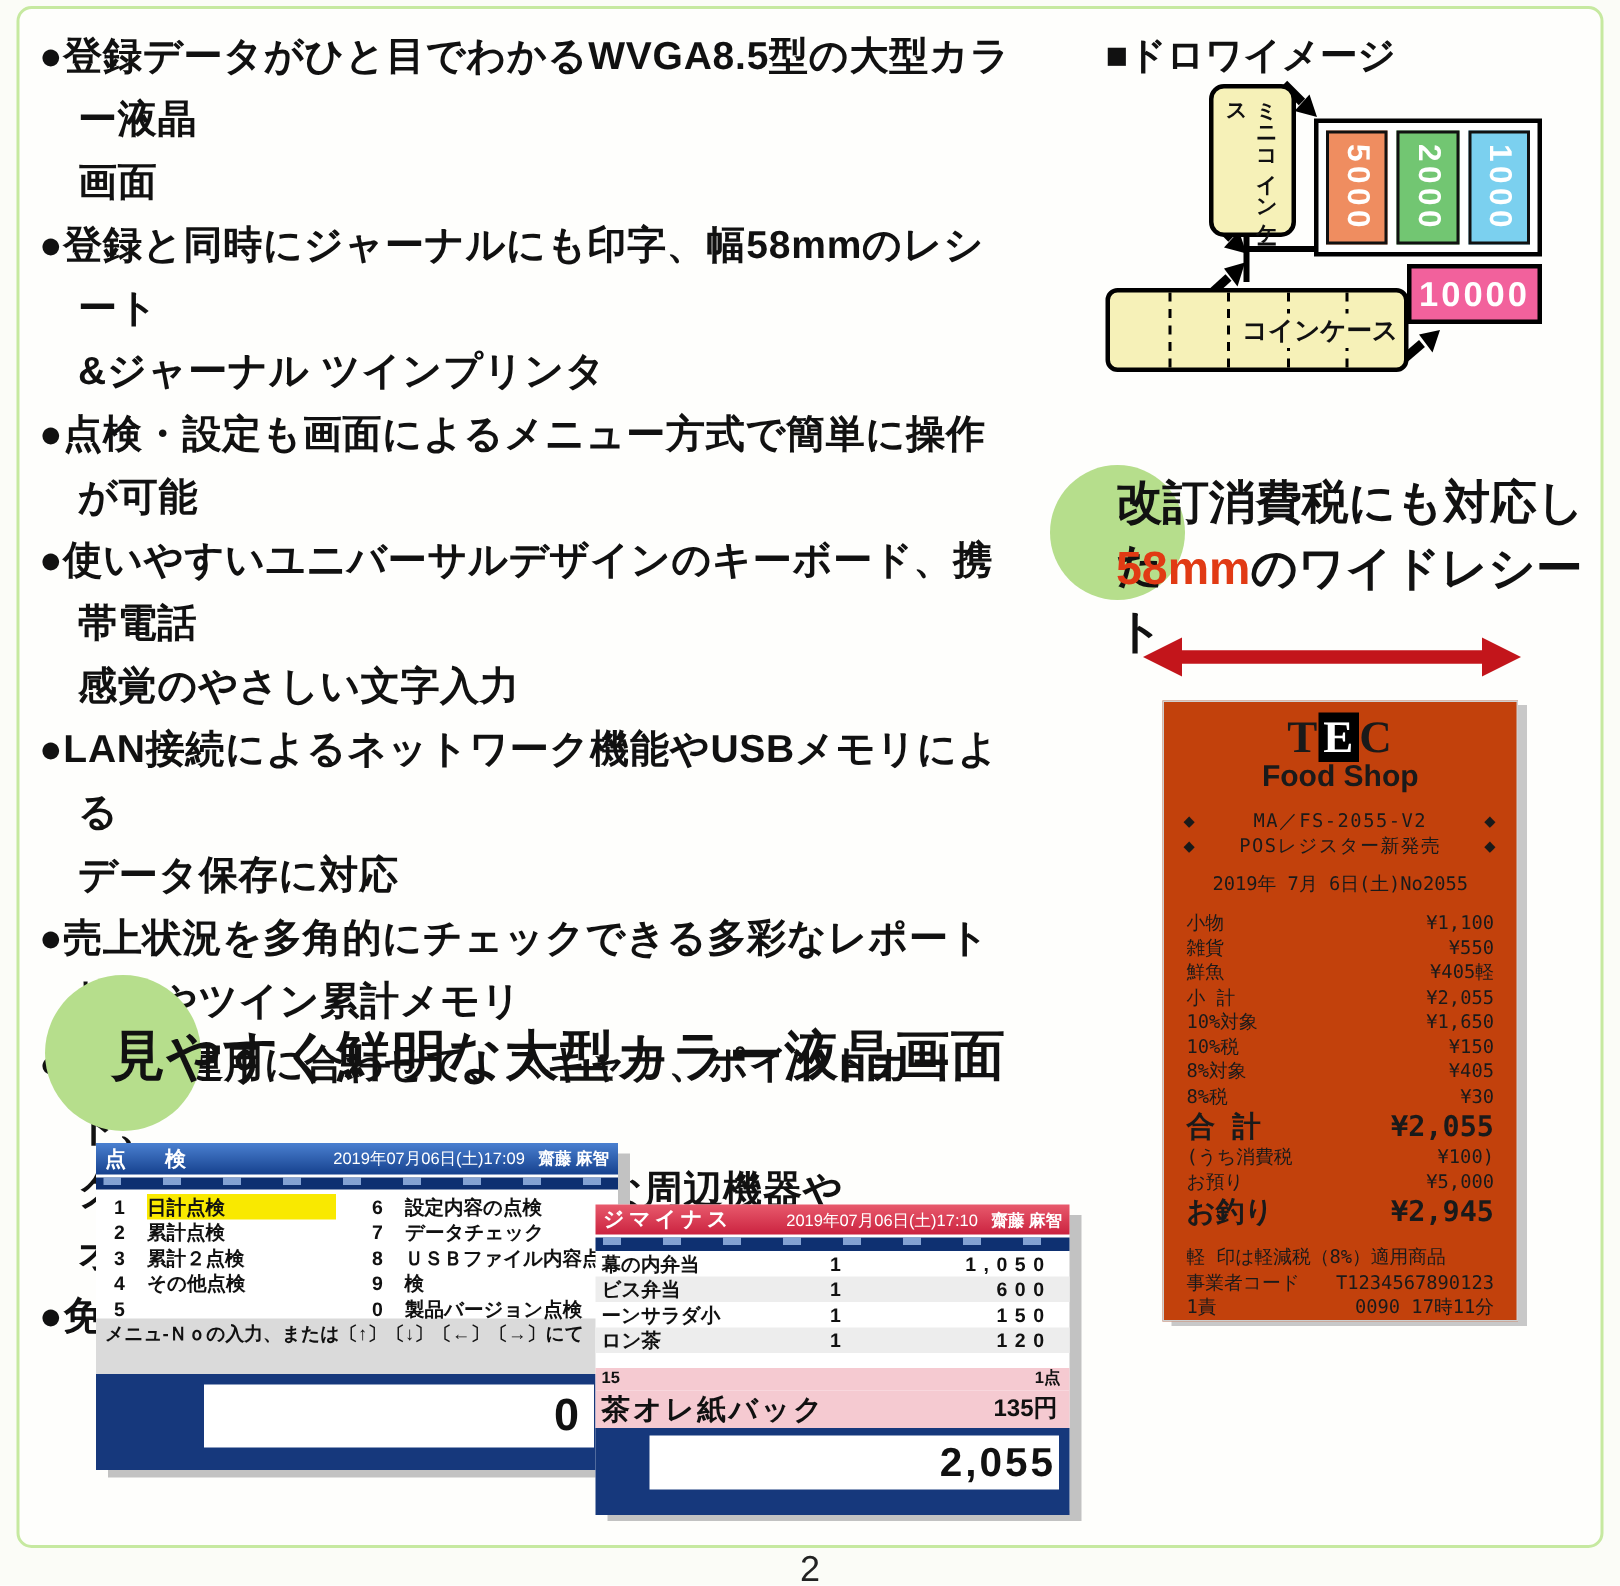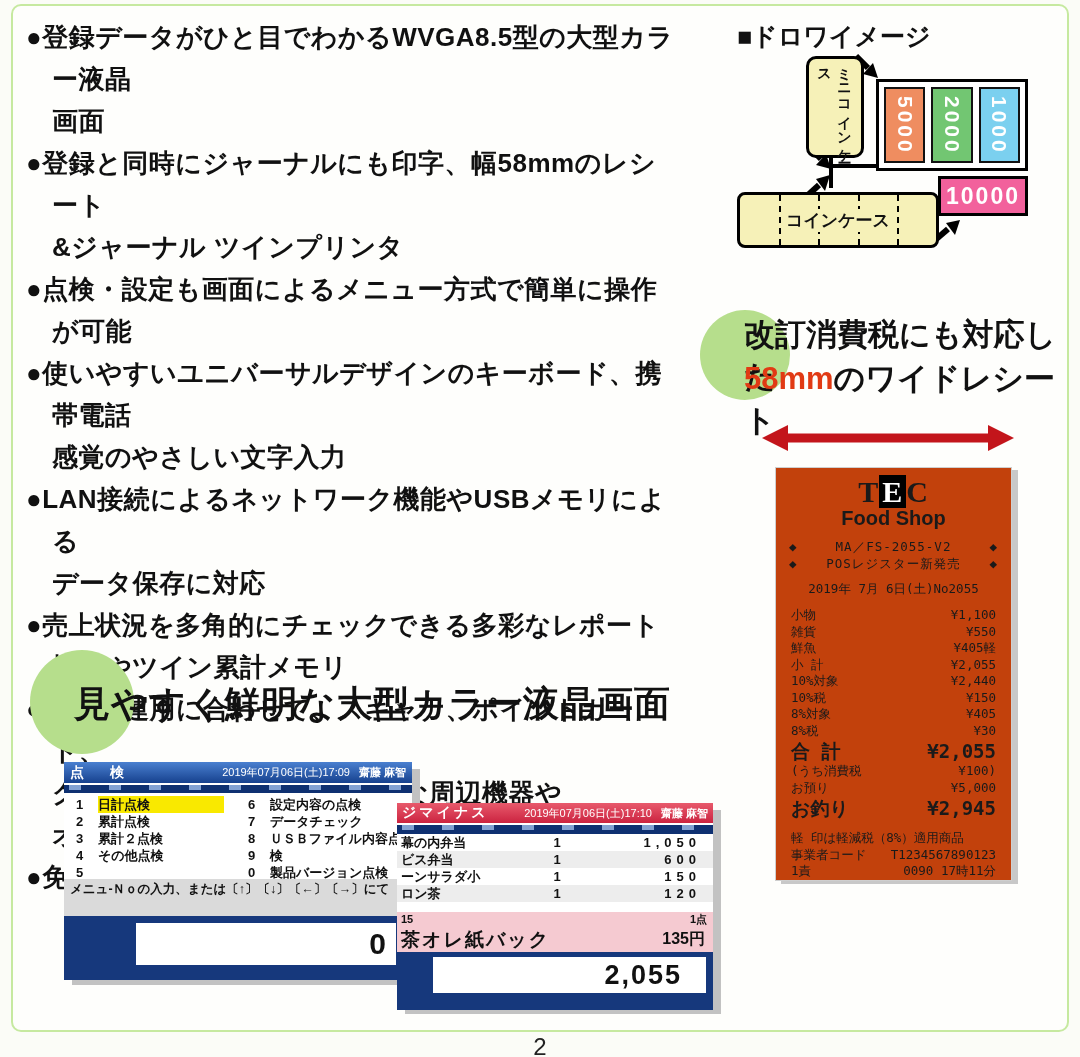--- a/index.html
+++ b/index.html
@@ -21,21 +21,21 @@
         background:#fff;display:flex;gap:6px;padding:5px;box-sizing:border-box;}
   .bill{flex:1;border:2px solid #111;display:flex;align-items:center;justify-content:center;
         color:#fff;font-weight:bold;font-size:21px;writing-mode:vertical-rl;letter-spacing:3px;}
   .bill-5000{background:#ef8d60;}.bill-2000{background:#72c672;}.bill-1000{background:#7bd0ef;}
   .bill-10000{position:absolute;left:938px;top:176px;width:90px;height:40px;background:#f2619c;
         border:3px solid #000;color:#fff;font-weight:bold;font-size:23px;letter-spacing:2px;
         display:flex;align-items:center;justify-content:center;box-sizing:border-box;}
   .coin-case{position:absolute;left:737px;top:192px;width:196px;height:50px;background:#f6f1b8;
         border:3px solid #000;border-radius:8px;}
   .coin-div{position:absolute;top:0;bottom:0;border-left:2px dashed #000;}
-  .coin-label{position:absolute;inset:0;display:flex;align-items:center;justify-content:center;}
+  .coin-label{position:absolute;inset:0;display:flex;align-items:center;justify-content:flex-end;}
   .coin-label span{background:#f6f1b8;padding:0 4px;font-size:17px;font-weight:bold;}
   .drawer-svg{position:absolute;left:700px;top:40px;width:340px;height:210px;}
   
   .tax-circle{position:absolute;left:700px;top:310px;width:90px;height:90px;border-radius:50%;background:#b6de8c;}
   .tax-line1{position:absolute;left:744px;top:314px;font-size:31px;font-weight:bold;}
   .tax-line2{position:absolute;left:744px;top:358px;font-size:31px;font-weight:bold;}
   .red-text{color:#e13a14;}
   .arrow-svg{position:absolute;left:760px;top:420px;width:256px;height:36px;}
   .badge{position:absolute;left:849px;top:399px;width:76px;height:76px;background:#c3151b;border-radius:50%;
         color:#fff;text-align:center;}
@@ -95,21 +95,21 @@
   .s2-qty{width:48px;text-align:center;}
   .s2-amt{flex:1;text-align:right;padding-right:12px;letter-spacing:5px;}
   .s2-gap{height:10px;}
   .s2-status{height:15px;background:#f5cad1;display:flex;justify-content:space-between;
         font-size:11px;font-weight:bold;line-height:15px;padding:0 6px 0 4px;}
   .s2-item{height:25px;background:#f5cad1;display:flex;align-items:center;}
   .s2-item-name{font-size:19px;font-weight:bold;letter-spacing:2px;padding-left:4px;}
   .s2-item-price{margin-left:auto;font-size:16px;font-weight:bold;padding-right:8px;}
   .s2-bottom{height:58px;background:#16387c;position:relative;}
   .s2-input{position:absolute;left:36px;top:5px;right:7px;height:36px;background:#fff;
-        font-size:27px;font-weight:bold;text-align:right;line-height:36px;padding:0 24px;
+        font-size:27px;font-weight:bold;text-align:right;line-height:36px;padding:0 2px;
         letter-spacing:2px;box-sizing:border-box;}
   .page-num{position:absolute;left:0;right:0;top:1033px;text-align:center;font-size:24px;color:#222;}
 </style>
 </head>
 <body>
 
 <div class="page">
   <div class="content-border"></div>
 
   <div class="features">
@@ -196,21 +196,21 @@
     <div class="r-row">
         <span>鮮魚</span>
         <span>¥405軽</span>
       </div>
     <div class="r-row">
         <span>小 計</span>
         <span>¥2,055</span>
       </div>
     <div class="r-row">
         <span>10%対象</span>
-        <span>¥2,440</span>
+        <span>¥1,650</span>
       </div>
     <div class="r-row">
         <span>10%税</span>
         <span>¥150</span>
       </div>
     <div class="r-row">
         <span>8%対象</span>
         <span>¥405</span>
       </div>
     <div class="r-row">

